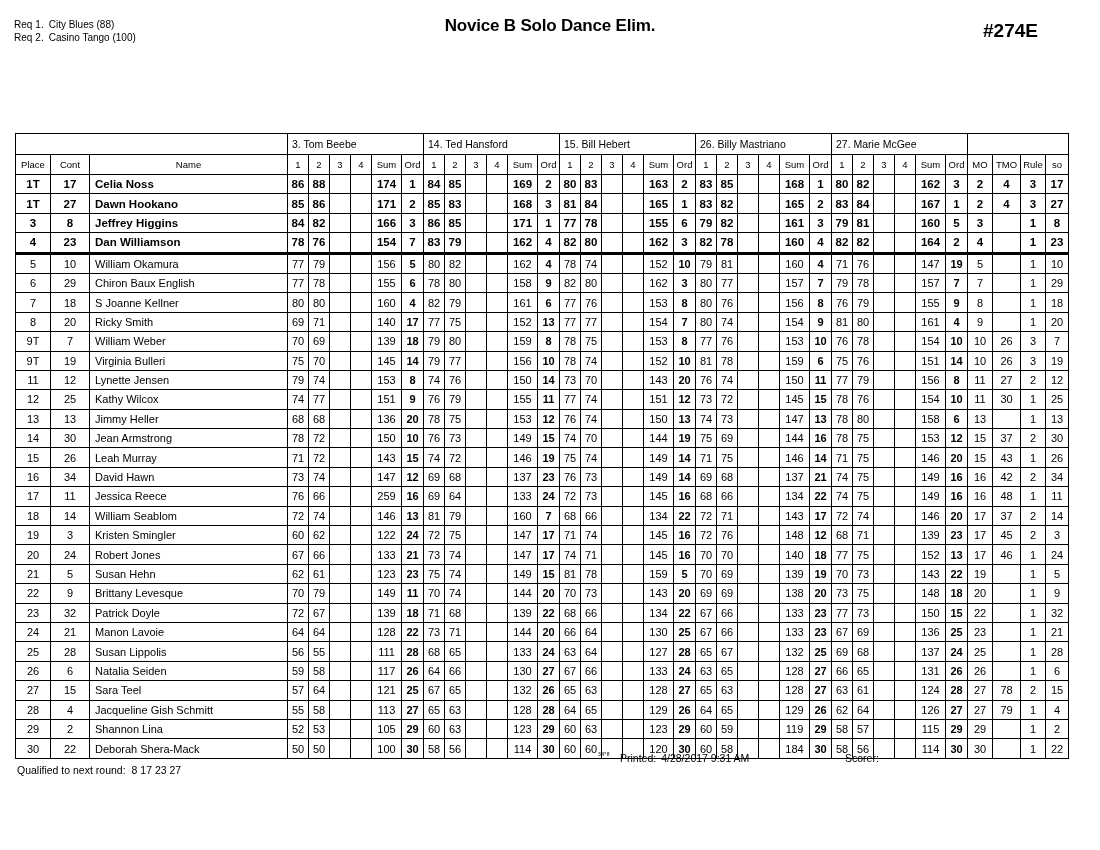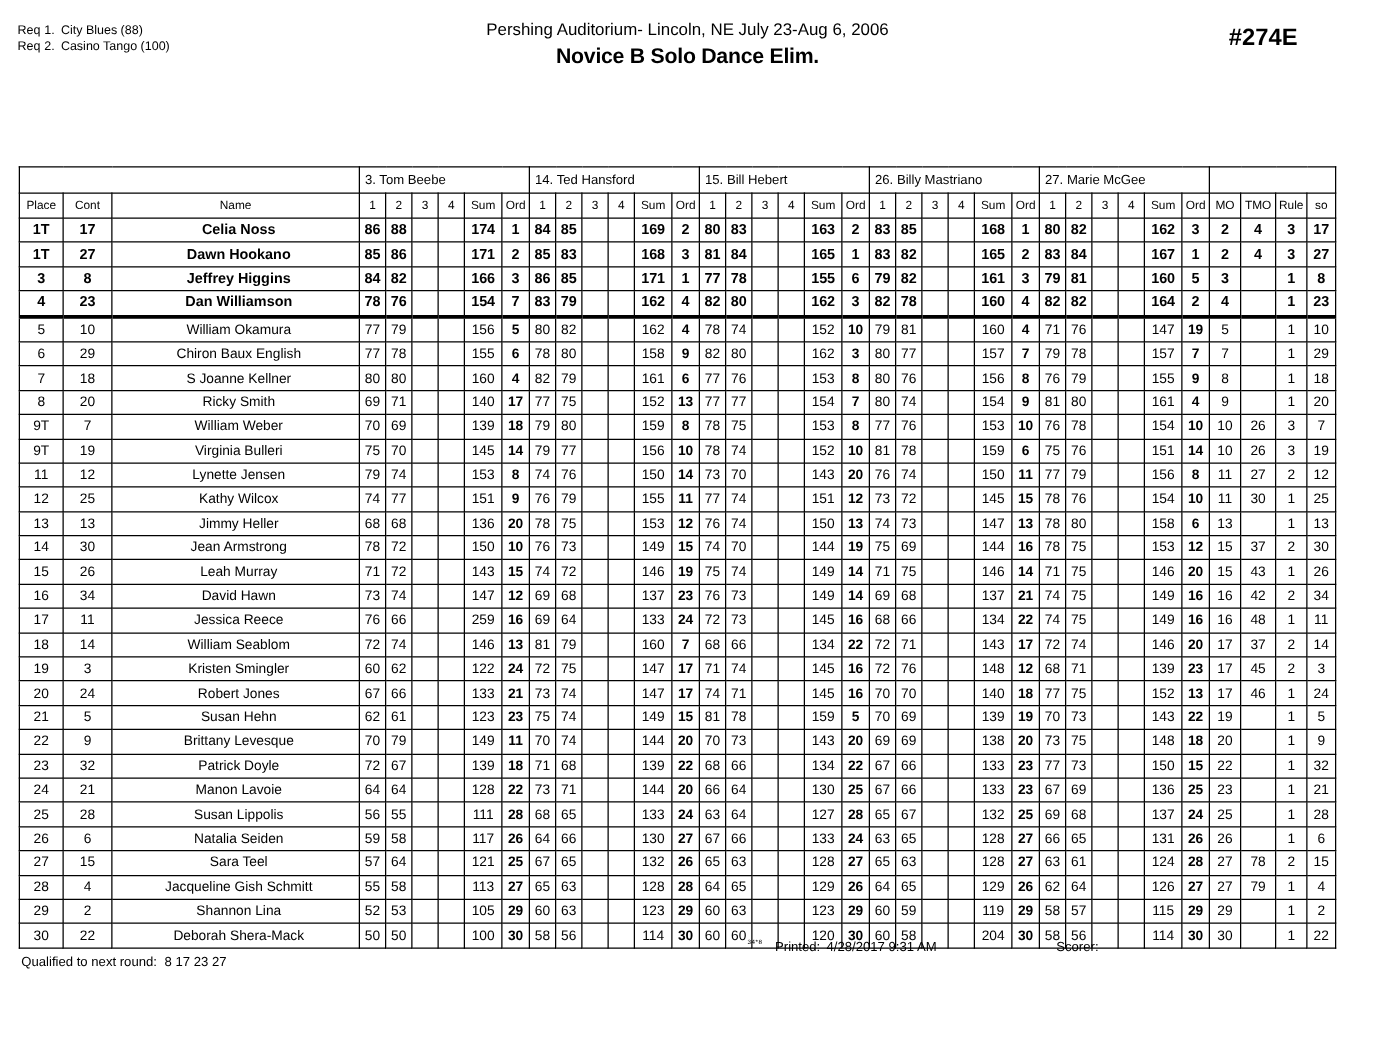--- a/index.html
+++ b/index.html
@@ -116,21 +116,21 @@
   td.ord     { width: 21px; font-weight: bold; border-left: 3px solid #000; border-right: 3px solid #000; }
   td.mo      { width: 24px; }
   td.tmo     { width: 27px; }
   td.rule    { width: 24px; }
   td.so      { width: 22px; }
 
   td.first-judge-col { border-left: 3px solid #000; }
 
   
   tr.data-row td { height: 18.4px; font-size: 11px; }
-  tr.data-row td.name { text-align: center; padding-left: 5px; }
+  tr.data-row td.name { text-align: left; padding-left: 5px; }
   tr.data-row td.sc, tr.data-row td.sum { text-align: center; }
   tr.data-row td.ord { font-weight: bold; }
   tr.qualified td { font-weight: bold; font-size: 11.5px; }
   tr.last-qualified td { border-bottom: 3px solid #000; }
 
   
   .footer {
     position: absolute;
     left: 15px;
     top: 752px;
@@ -174,21 +174,20 @@
   <div class="req-block">
     <span class="req-line">
       <span class="req-tag">Req</span><span class="req-num">1.</span><span class="req-name">City Blues (88)</span>
     </span>
     <span class="req-line">
       <span class="req-tag">Req</span><span class="req-num">2.</span><span class="req-name">Casino Tango (100)</span>
     </span>
   </div>
 
   <div class="title-block">
-    <div class="title-venue">Pershing Auditorium- Lincoln, NE  July 23-Aug 6, 2006</div>
     <div class="title-event">Novice B Solo Dance Elim.</div>
   </div>
 
   <div class="entry-code">#274E</div>
 </div>
 
 <div class="table-wrap">
   <table class="results">
     <tbody id="table-body">
         <tr class="judge-banner">
@@ -1389,21 +1388,21 @@
           <td class="sc first-judge-col">60</td>
           <td class="sc">60</td>
           <td class="sc"></td>
           <td class="sc"></td>
           <td class="sum">120</td>
           <td class="ord">30</td>
           <td class="sc first-judge-col">60</td>
           <td class="sc">58</td>
           <td class="sc"></td>
           <td class="sc"></td>
-          <td class="sum">204</td>
+          <td class="sum">184</td>
           <td class="ord">30</td>
           <td class="sc first-judge-col">58</td>
           <td class="sc">56</td>
           <td class="sc"></td>
           <td class="sc"></td>
           <td class="sum">114</td>
           <td class="ord">30</td>
           <td class="mo">30</td>
           <td class="tmo"></td>
           <td class="rule">1</td>

